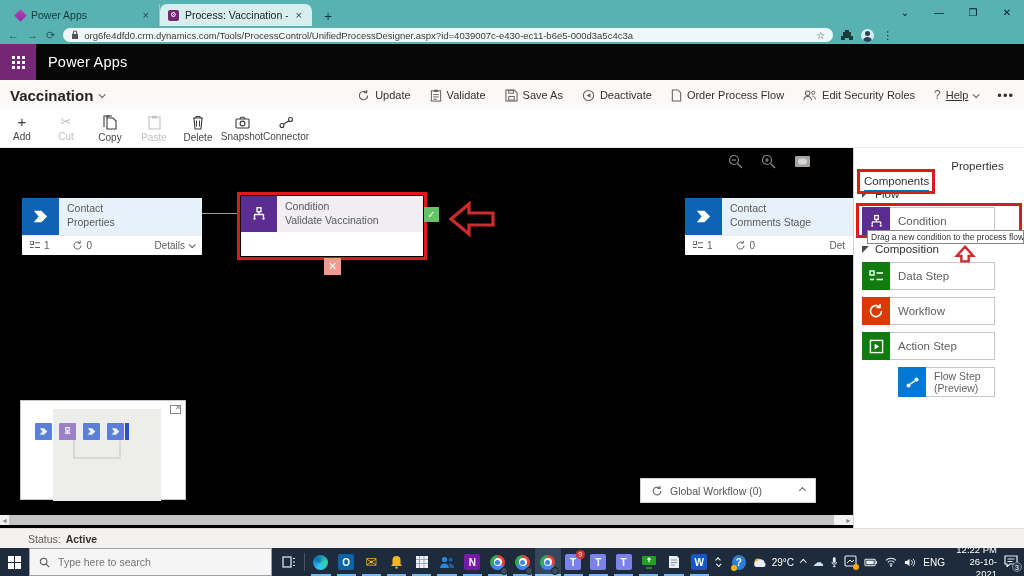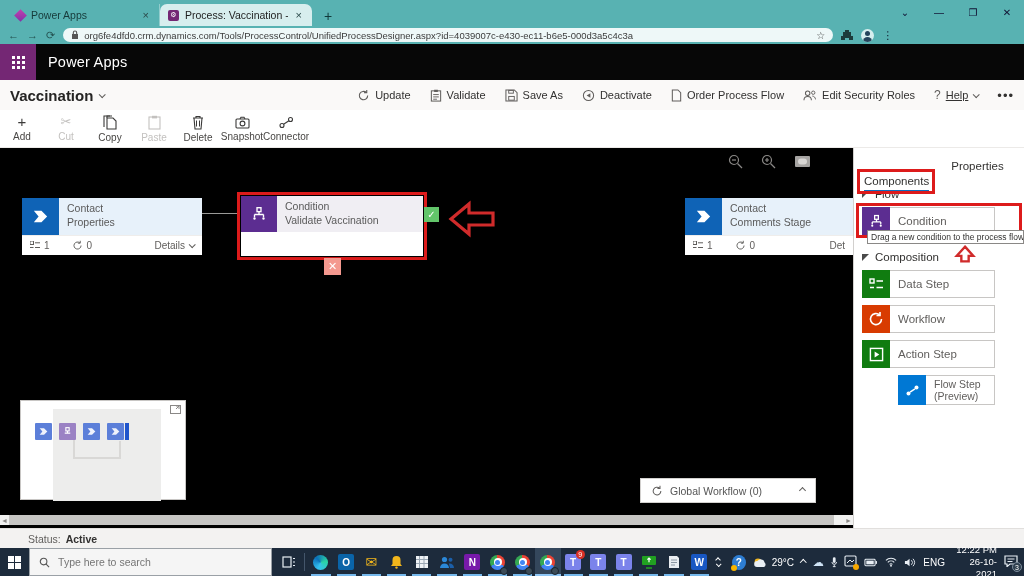--- a/index.html
+++ b/index.html
@@ -498,21 +498,21 @@
               <span>Condition</span>
             </div>
         </div>
         <span class="annot-box"></span>
         <div class="tooltip">Drag a new condition to the process flow.</div>
         <svg class="up-arrow" width="22" height="20" viewBox="0 0 24 20">
           <path d="M12 2l9 10h-5v6H8v-6H3z" fill="#fff" stroke="#d02b2b" stroke-width="2.6"></path>
         </svg>
       </div>
 
-      <div class="sect-head" style="margin-top:16px;">
+      <div class="sect-head" style="margin-top:8px;">
         <span class="tri"></span>
         <span>Composition</span>
       </div>
 
       <div class="pitem">
         <div class="pic green">
           <svg width="15" height="13" viewBox="0 0 15 13" fill="none" stroke="#fff" stroke-width="1.4">
               <rect x="1" y="1" width="4" height="4"></rect>
               <path d="M7.5 3h6.5M1 9.5h4M7.5 9.5h6.5"></path>
             </svg>

